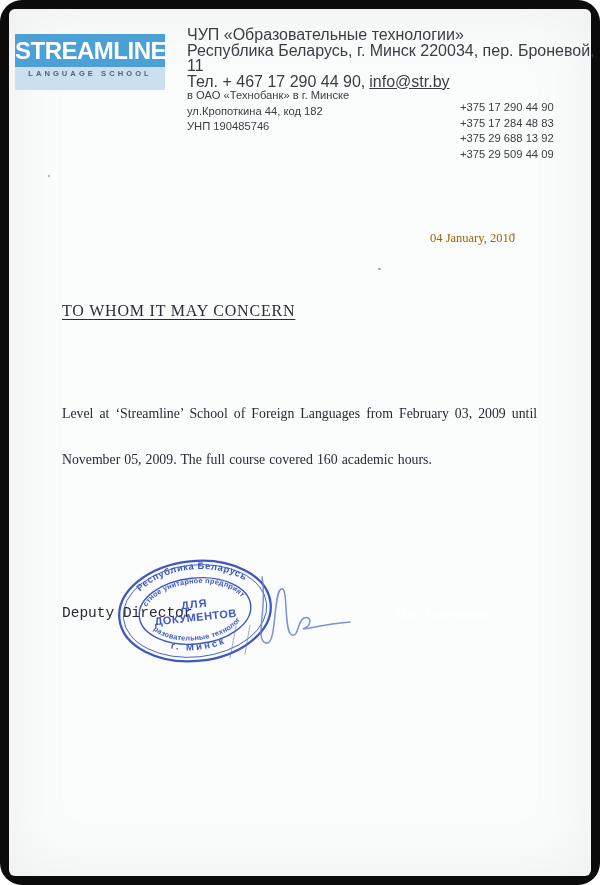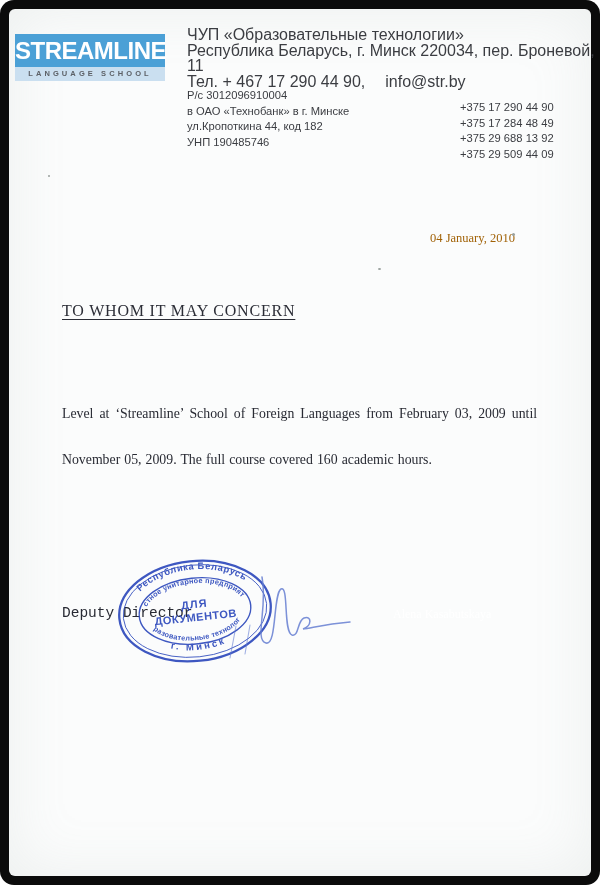--- a/index.html
+++ b/index.html
@@ -1,46 +1,46 @@
 <!DOCTYPE html>
 <html><head>
 <meta charset="utf-8">
 <style>
   html,body{margin:0;padding:0;background:#ffffff;}
   *{box-sizing:border-box;}
   .photo{
     position:relative;
     width:600px;height:885px;
     background:#0b0b0b;
-    border-radius:14px;
+    border-radius:22px;
     overflow:hidden;
     font-family:"Liberation Sans",sans-serif;
   }
   .page{
     position:absolute;inset:9px;
     background:#fbfcfc;
     border-radius:6px;
     box-shadow:inset 0 0 60px rgba(150,165,158,0.14);
   }
   
   .logo{position:absolute;left:15px;top:34px;width:150px;}
   .logo-main{
     background:#4ba0d6;color:#ffffff;height:33px;line-height:33px;
     text-align:center;font-weight:bold;font-size:24px;letter-spacing:-0.5px;
     font-family:"Liberation Sans",sans-serif;
   }
   .logo-sub{
-    background:#cadff0;color:#5c6066;height:14px;line-height:14px;
+    background:#cadff0;color:#5c6066;height:23px;line-height:14px;
     text-align:center;font-size:7.5px;letter-spacing:3.1px;font-weight:bold;
   }
   .letterhead{
     position:absolute;left:187px;top:27px;
     font-size:16px;line-height:15.5px;color:#3b3d42;
   }
-  .email{margin-left:20px;}
+  .email{text-decoration:underline;margin-left:4px;}
   .requisites-left{
     position:absolute;left:187px;top:88px;
     font-size:11.2px;line-height:15.5px;color:#3b3d42;
   }
   .requisites-right{
     position:absolute;left:460px;top:100px;
     font-size:11.2px;line-height:15.5px;color:#3b3d42;
   }
   
   .date{
@@ -87,28 +87,27 @@
     <div class="logo-sub">LANGUAGE SCHOOL</div>
   </div>
 
   <div class="letterhead">
     <div>ЧУП «Образовательные технологии»</div>
     <div>Республика Беларусь, г. Минск 220034, пер. Броневой, 11</div>
     <div><span>Тел. + 467 17 290 44 90,</span><span class="email">info@str.by</span></div>
   </div>
 
   <div class="requisites-left">
-    <div>Р/с 3012096910004</div>
     <div>в ОАО «Технобанк» в г. Минске</div>
     <div>ул.Кропоткина 44, код 182</div>
     <div>УНП 190485746</div>
   </div>
   <div class="requisites-right">
     <div>+375 17 290 44 90</div>
-    <div>+375 17 284 48 49</div>
+    <div>+375 17 284 48 83</div>
     <div>+375 29 688 13 92</div>
     <div>+375 29 509 44 09</div>
   </div>
 
   <div class="date">04 January, 2010</div>
 
   <div class="salutation">TO WHOM IT MAY CONCERN</div>
 
   <div class="body-text">
     <div class="body-line bl-2">Level at ‘Streamline’ School of Foreign Languages from February 03, 2009 until</div>

